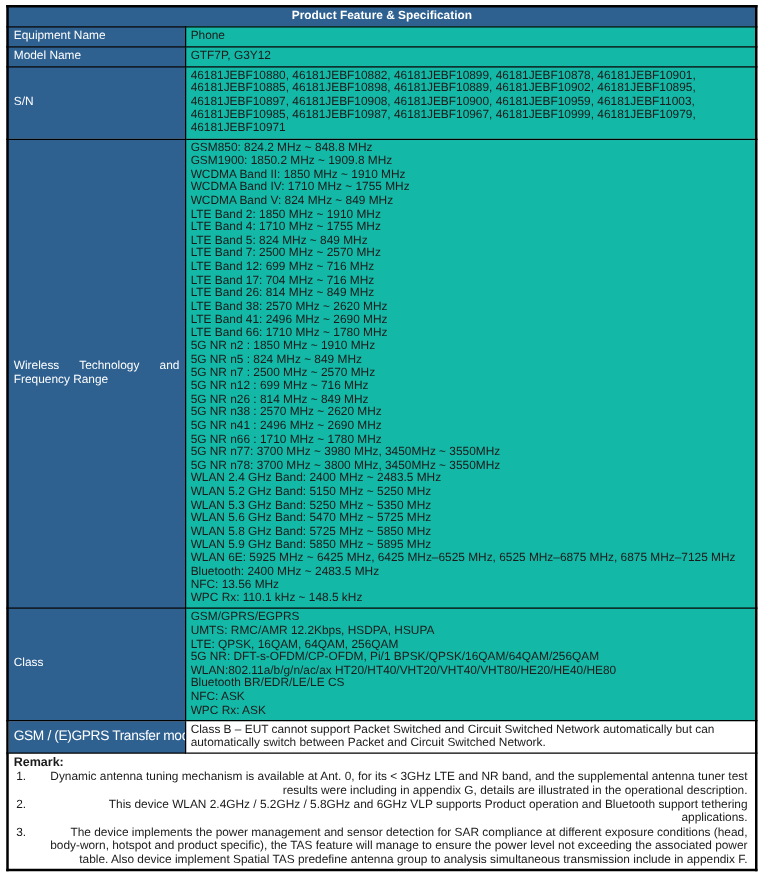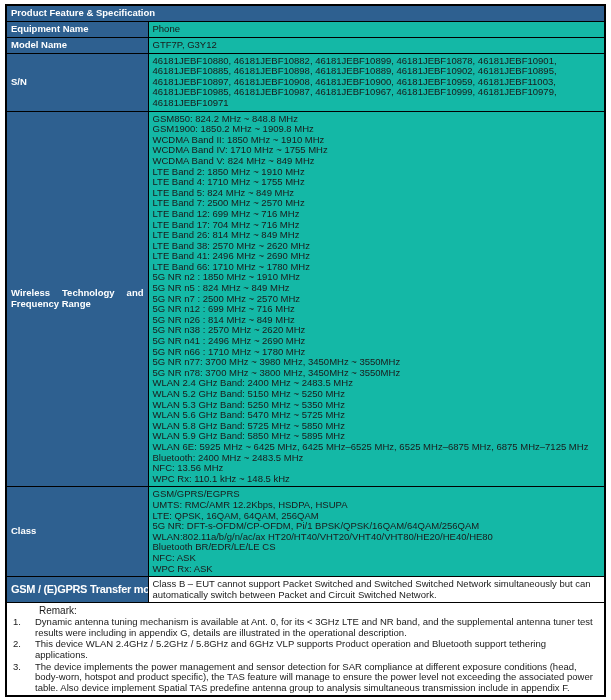--- a/index.html
+++ b/index.html
@@ -20,56 +20,56 @@
     border: 1px solid #000000;
     vertical-align: middle;
     font-size: 9.5px;
     line-height: 10.6px;
     padding: 2px 4px;
   }
   col.c1 { width: 142px; }
   th.title-cell {
     background: #2e6090;
     color: #ffffff;
-    text-align: left;
+    text-align: center;
     font-weight: bold;
     font-size: 10.5px;
     height: 16px;
     padding: 1px 4px;
   }
   th.label {
     background: #2e6090;
     color: #ffffff;
     text-align: left;
-    font-weight: bold;
+    font-weight: normal;
     font-size: 10px;
   }
   th.label.justify { text-align: justify; text-align-last: left; margin-top: 30px; }
   th.label.tight { white-space: nowrap; font-size: 11px; letter-spacing: -0.3px; overflow: hidden; }
   td.value {
     background: #14b8a6;
     white-space: pre-line;
   }
   td.value.white { background: #ffffff; }
   tr.single td, tr.single th { height: 16px; padding-top: 1px; padding-bottom: 1px; }
   td.remark-cell {
     background: #ffffff;
     padding: 2px 4px 3px 4px;
     vertical-align: top;
   }
-  .remark-heading { font-weight: normal; font-size: 10px; line-height: 11px; margin-left: 28px; }
+  .remark-heading { font-weight: bold; font-size: 10px; line-height: 11px; }
   .remark-item {
     display: grid;
     grid-template-columns: 24px 1fr;
     font-size: 9.5px;
     line-height: 10.6px;
     margin-top: 1px;
   }
   .remark-num { padding-left: 2px; }
-  .remark-text { padding-right: 2px; }
+  .remark-text { padding-right: 2px; text-align: right; }
 </style>
 </head>
 <body>
 
 <table class="spec">
   <colgroup>
       <col class="c1">
       <col>
     </colgroup>
 
@@ -144,21 +144,21 @@
 LTE: QPSK, 16QAM, 64QAM, 256QAM
 5G NR: DFT-s-OFDM/CP-OFDM, Pi/1 BPSK/QPSK/16QAM/64QAM/256QAM
 WLAN:802.11a/b/g/n/ac/ax HT20/HT40/VHT20/VHT40/VHT80/HE20/HE40/HE80
 Bluetooth BR/EDR/LE/LE CS
 NFC: ASK
 WPC Rx: ASK</td>
   </tr>
 
   <tr>
     <th class="label tight">GSM / (E)GPRS Transfer mode</th>
-    <td class="value white">Class B – EUT cannot support Packet Switched and Switched Switched Network simultaneously but can automatically switch between Packet and Circuit Switched Network.</td>
+    <td class="value white">Class B – EUT cannot support Packet Switched and Circuit Switched Network automatically but can automatically switch between Packet and Circuit Switched Network.</td>
   </tr>
 
   <tr>
     <td class="remark-cell" colspan="2">
       <div class="remark-heading">Remark:</div>
       <div class="remark-item">
         <span class="remark-num">1.</span>
         <span class="remark-text">Dynamic antenna tuning mechanism is available at Ant. 0, for its &lt; 3GHz LTE and NR band, and the supplemental antenna tuner test results were including in appendix G, details are illustrated in the operational description.</span>
       </div>
       <div class="remark-item">

